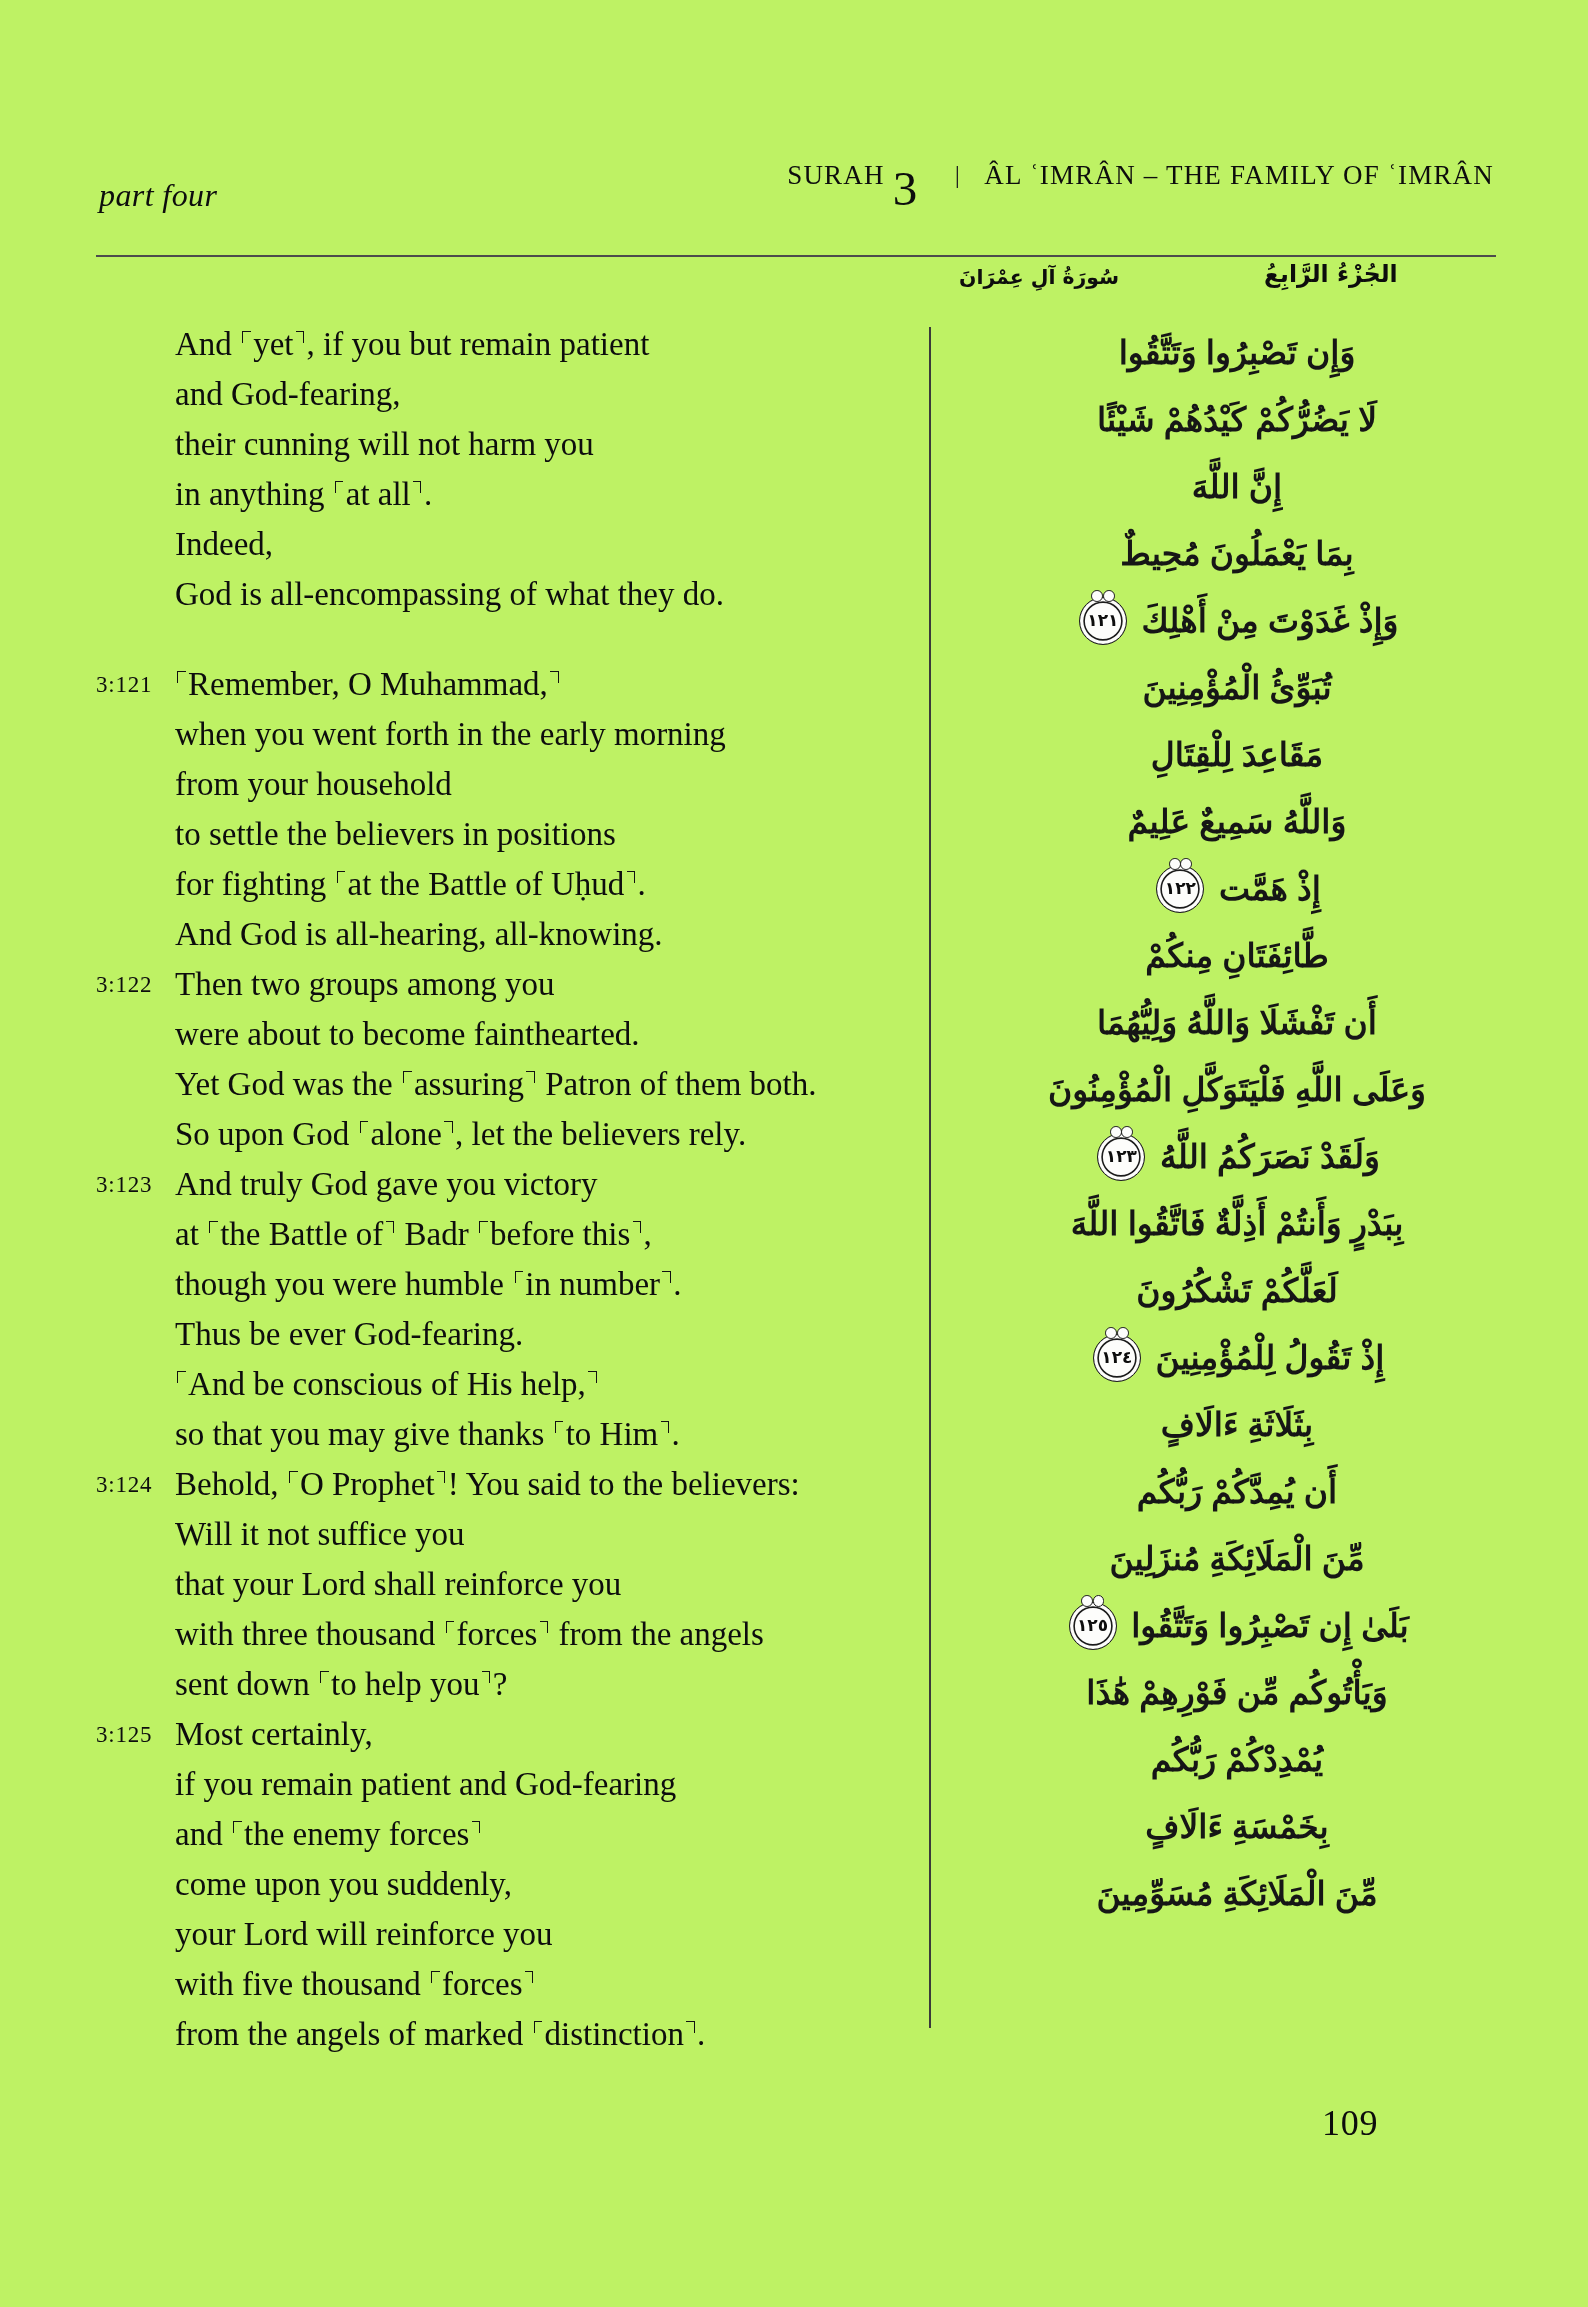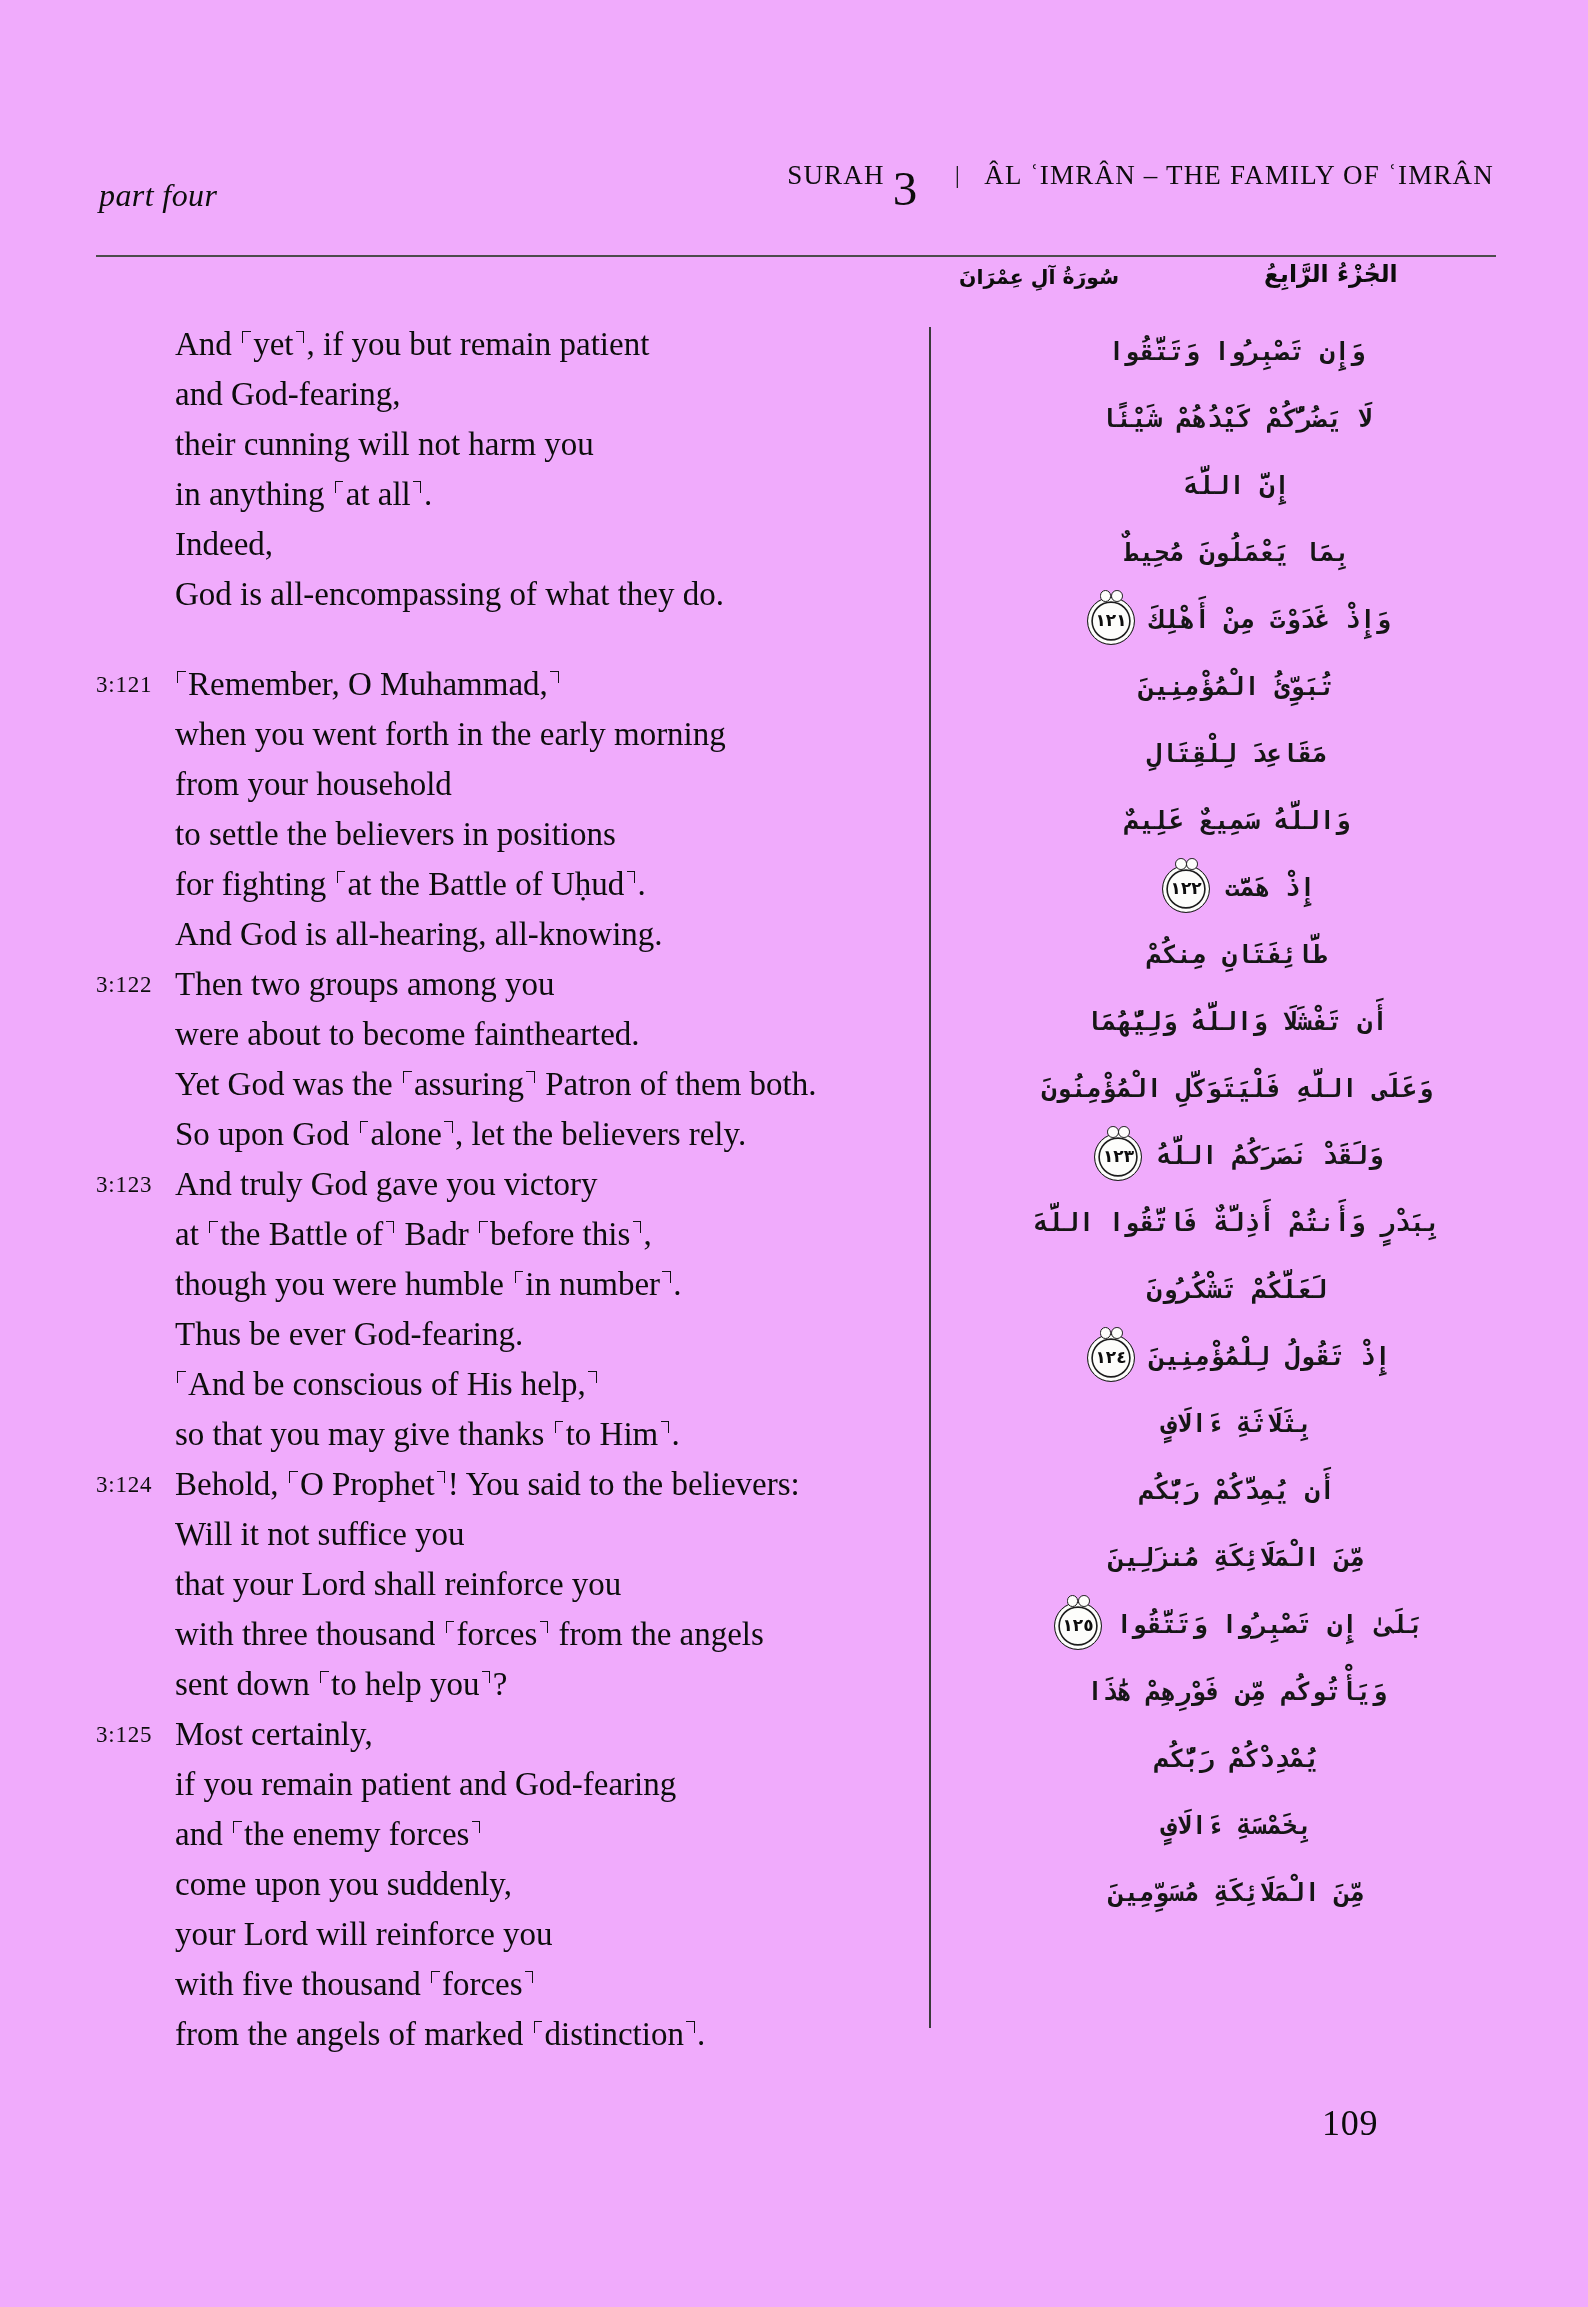--- a/index.html
+++ b/index.html
@@ -1,21 +1,21 @@
 <!DOCTYPE html>
 <html style="font-size:13px"><head>
 <meta charset="utf-8">
 <title>Quran translation page</title>
 <style>
   html,body { margin:0; padding:0; background:#e8e8e6; }
   .page {
     position:relative;
     width:1588px; height:2307px;
     margin:0 auto;
-    background:#f0abfc;
+    background:#bef264;
     color:#0d0d0d;
     font-family:"Liberation Serif","DejaVu Serif",serif;
     overflow:hidden;
   }
 
   
   .part-label {
     position:absolute; left:99px; top:177px;
     font-style:italic; font-size:32px; letter-spacing:0.4px;
     white-space:nowrap;
@@ -69,22 +69,22 @@
 
   
   .arabic-column {
     position:absolute; left:952px; top:319px; width:570px;
   }
   .ar-row {
     height:67px; display:flex; align-items:center; justify-content:center;
     direction:rtl; white-space:nowrap;
   }
   .ar-text {
-    font-family:Liberation Mono, monospace; font-weight:bold;
-    font-size:25px; color:#161616;
+    font-family:Liberation Sans, sans-serif; font-weight:bold;
+    font-size:33px; color:#161616;
   }
   .medallion {
     position:relative; display:inline-flex; align-items:center; justify-content:center;
     width:46px; height:46px; flex:0 0 auto;
     border:1.6px solid #1c1c1c; border-radius:50%;
     box-shadow: inset 0 0 0 3.3px #fdfdfb, inset 0 0 0 4.9px #1c1c1c;
     margin-right:14.7px; margin-left:3.3px;
     background:#fdfdfb;
   }
   .medallion::before, .medallion::after {

